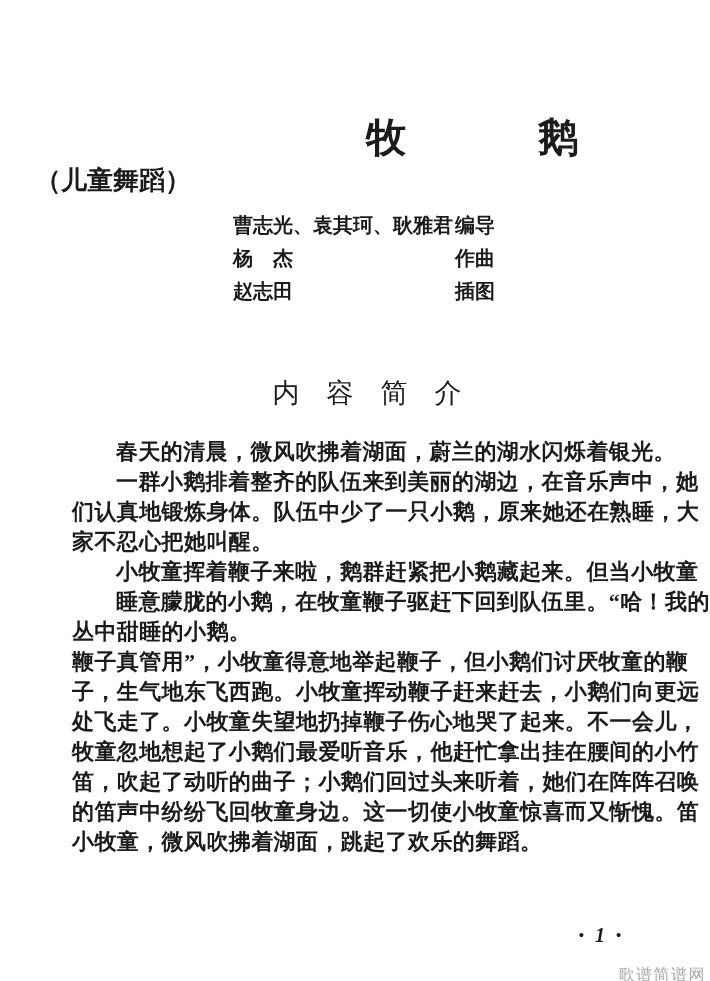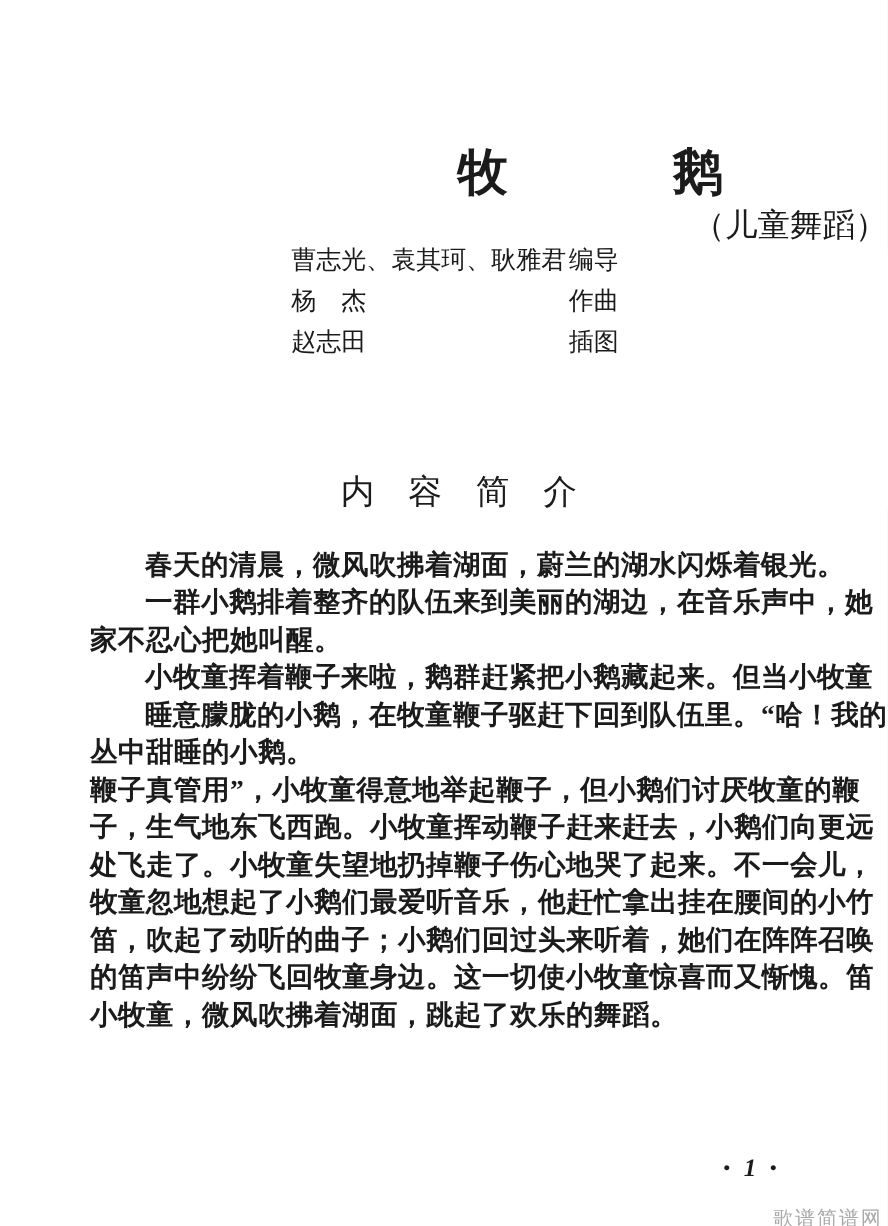--- a/index.html
+++ b/index.html
@@ -27,33 +27,34 @@
     font-weight: 700;
     letter-spacing: 3.3em;
     padding-left: 3.3em;  
     white-space: pre;
   }
   .subtitle {
     position: absolute;
     top: 163px;
     left: 0;
     width: 100%;
-    text-align: right;
+    text-align: left;
     font-size: 26px;
-    font-weight: 400;
+    font-weight: 700;
     white-space: pre;
+    padding-left: 35px;
   }
   
   .credits {
     position: absolute;
-    top: 192px;
+    top: 209px;
     left: 233px;
     width: 262px;
     font-size: 20px;
-    font-weight: 400;
+    font-weight: 700;
   }
   .credit-row {
     display: flex;
     justify-content: space-between;
     line-height: 33px;
     white-space: pre;
   }
   
   .heading {
     position: absolute;
@@ -122,20 +123,21 @@
       <div class="credit-row"><span>曹志光、袁其珂、耿雅君</span><span>编导</span></div>
       <div class="credit-row"><span>杨　杰</span><span>作曲</span></div>
       <div class="credit-row"><span>赵志田</span><span>插图</span></div>
     </div>
 
   <h2 class="heading">内容简介</h2>
 
   <div class="synopsis" id="synopsis">
       <div class="line indent">春天的清晨，微风吹拂着湖面，蔚兰的湖水闪烁着银光。</div>
       <div class="line indent">一群小鹅排着整齐的队伍来到美丽的湖边，在音乐声中，她</div>
+      <div class="line">们认真地锻炼身体。队伍中少了一只小鹅，原来她还在熟睡，大</div>
       <div class="line">家不忍心把她叫醒。</div>
       <div class="line indent">小牧童挥着鞭子来啦，鹅群赶紧把小鹅藏起来。但当小牧童</div>
       <div class="line indent">睡意朦胧的小鹅，在牧童鞭子驱赶下回到队伍里。“哈！我的</div>
       <div class="line">丛中甜睡的小鹅。</div>
       <div class="line">鞭子真管用”，小牧童得意地举起鞭子，但小鹅们讨厌牧童的鞭</div>
       <div class="line">子，生气地东飞西跑。小牧童挥动鞭子赶来赶去，小鹅们向更远</div>
       <div class="line">处飞走了。小牧童失望地扔掉鞭子伤心地哭了起来。不一会儿，</div>
       <div class="line">牧童忽地想起了小鹅们最爱听音乐，他赶忙拿出挂在腰间的小竹</div>
       <div class="line">笛，吹起了动听的曲子；小鹅们回过头来听着，她们在阵阵召唤</div>
       <div class="line">的笛声中纷纷飞回牧童身边。这一切使小牧童惊喜而又惭愧。笛</div>

